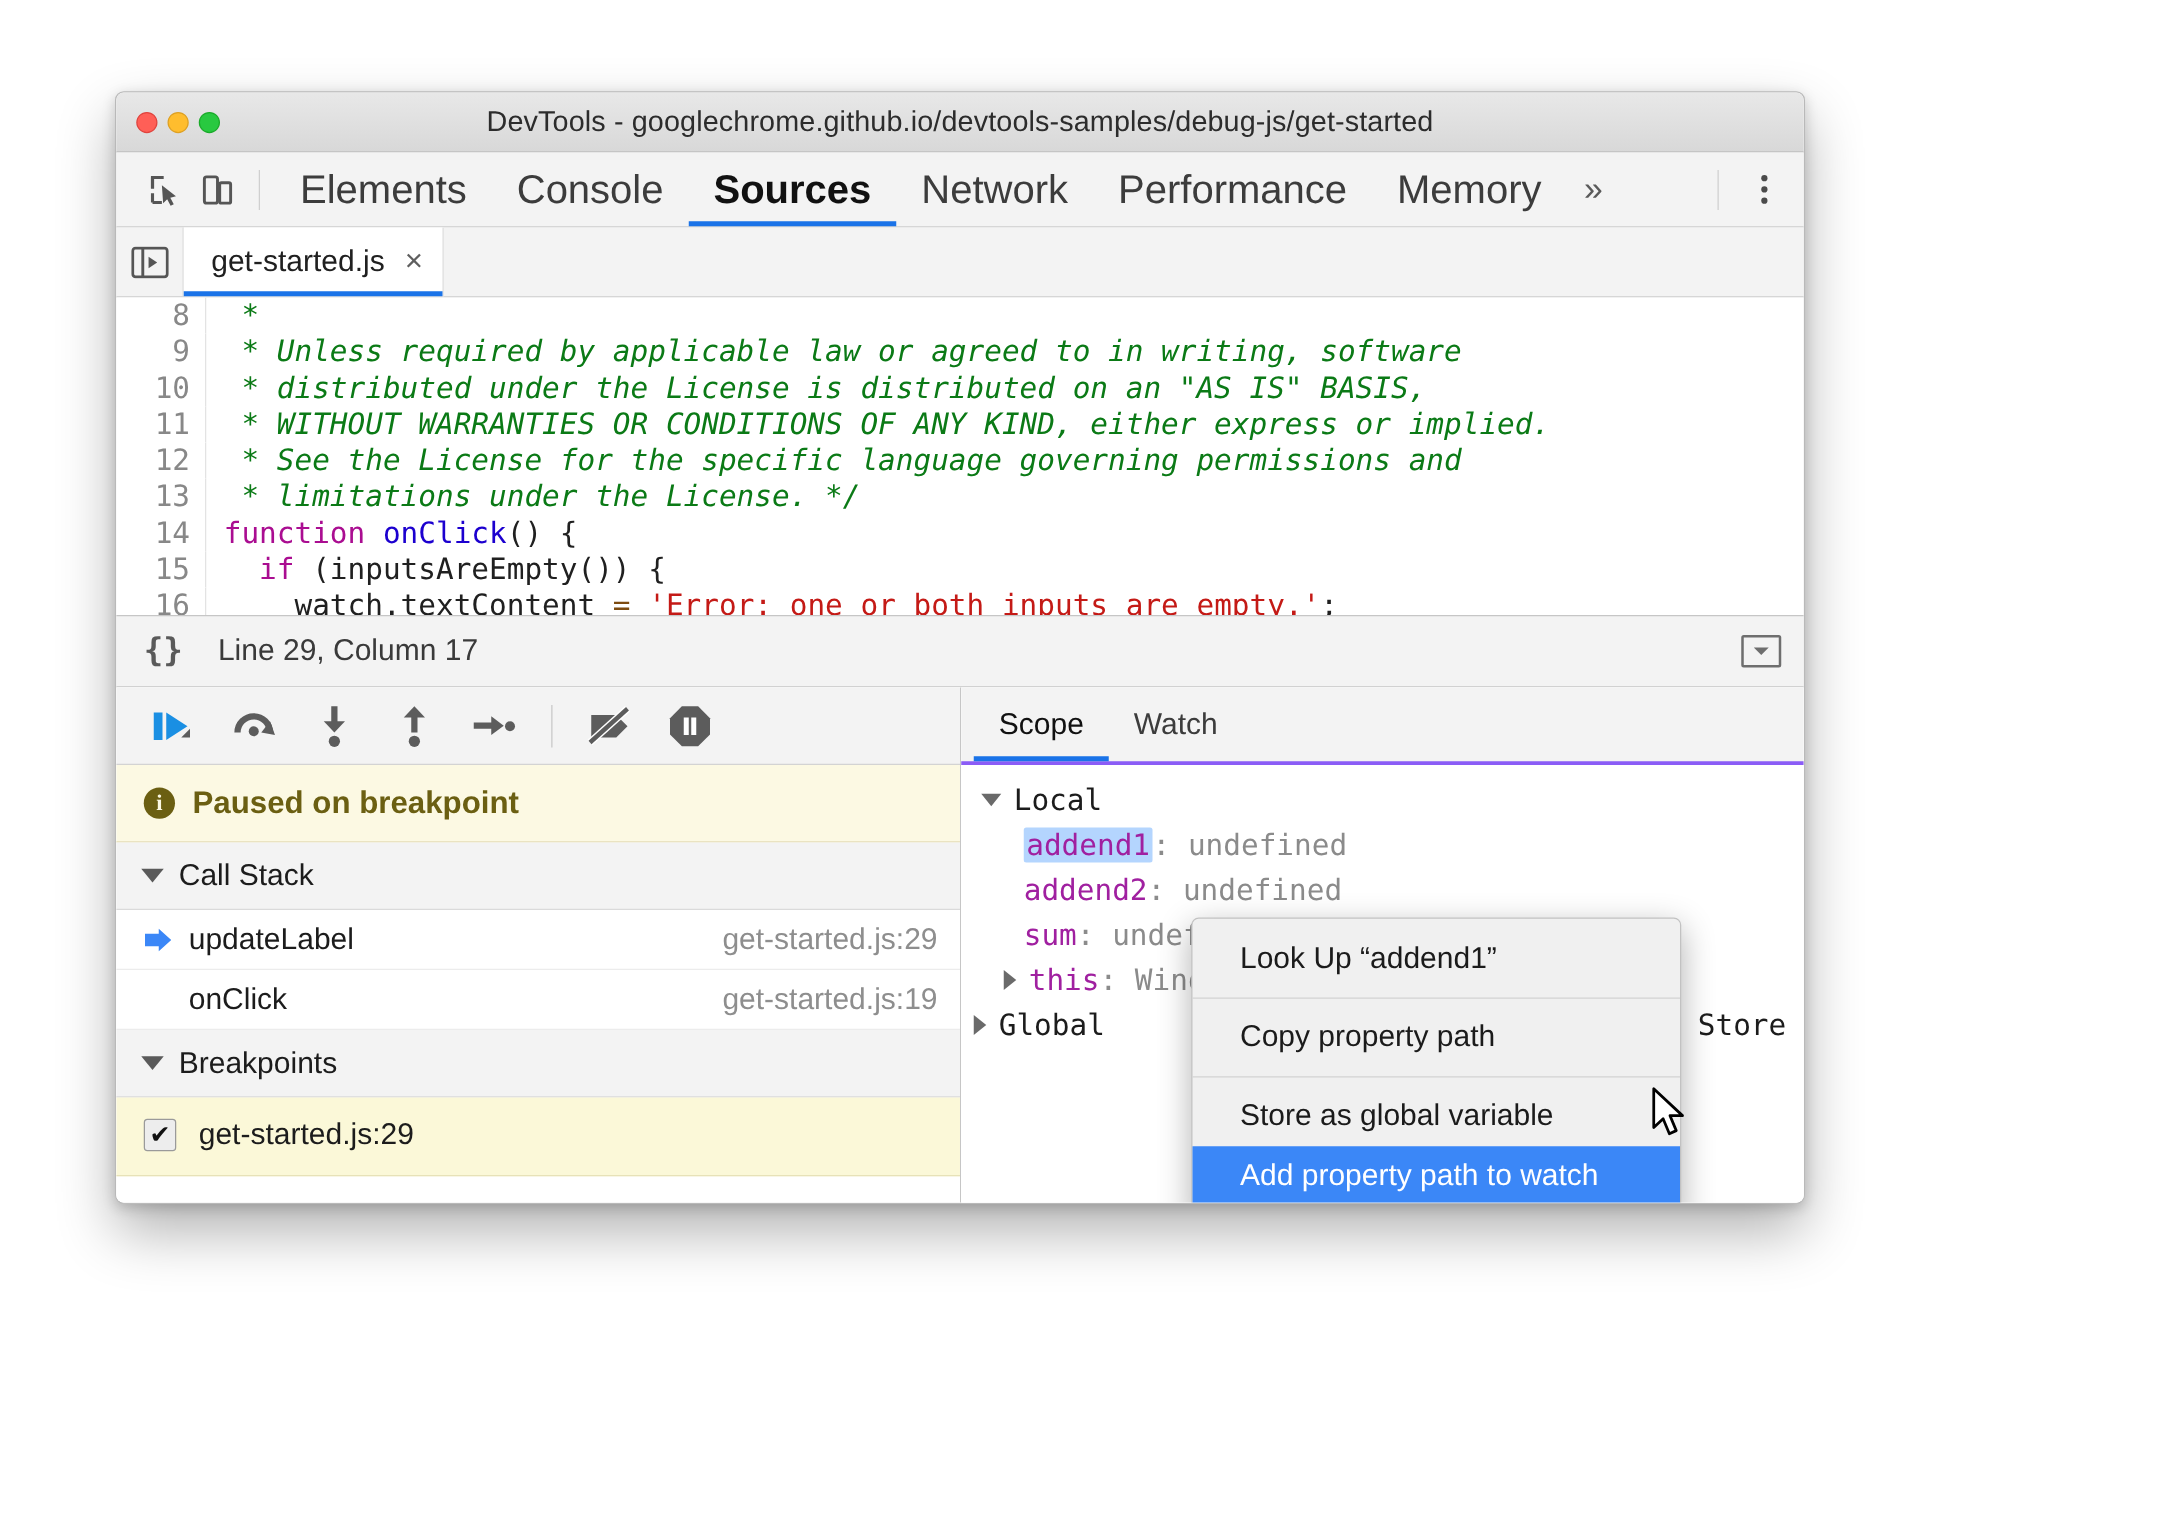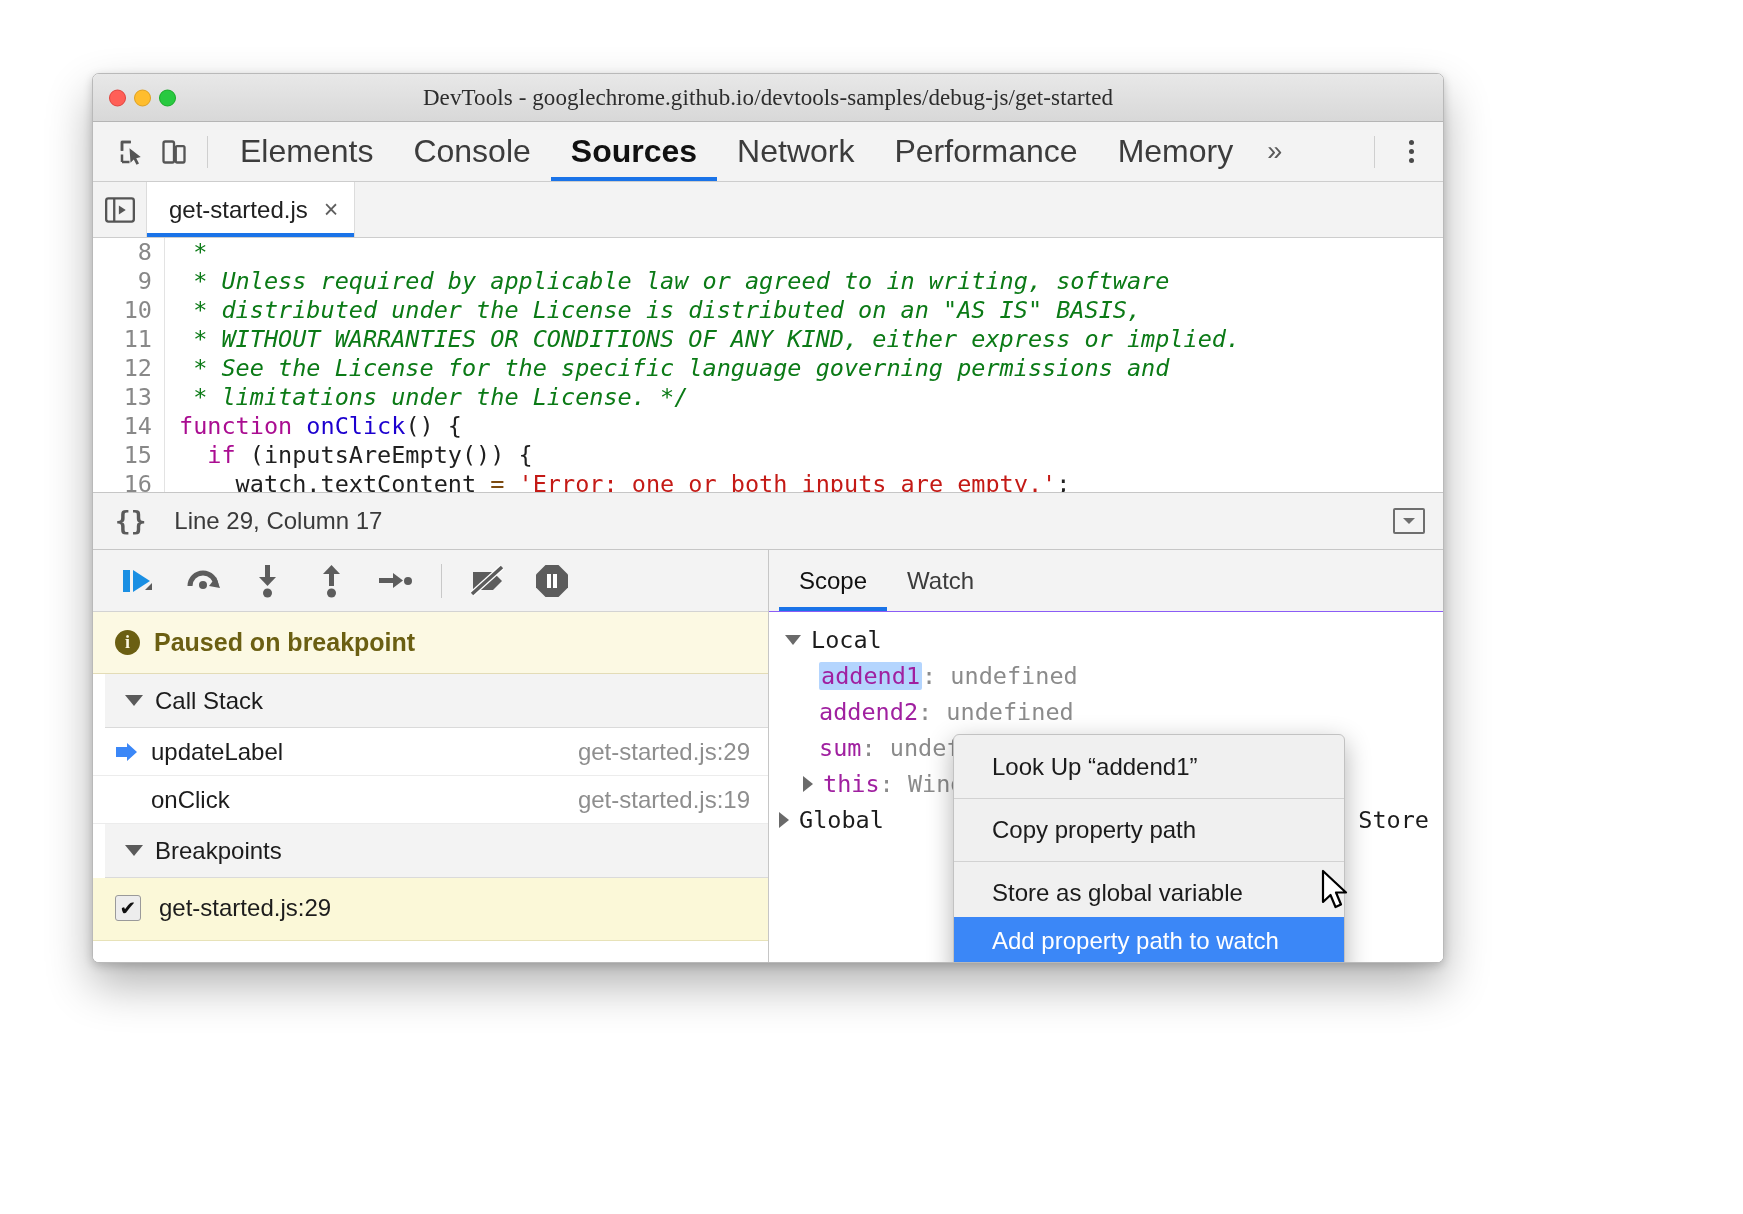--- a/index.html
+++ b/index.html
@@ -41,21 +41,21 @@
     transform: translateY(-50%);
     display: flex; gap: 8px;
   }
   .dot { width: 17px; height: 17px; border-radius: 50%; }
   .dot.red { background: #ff5f57; border: 1px solid #e0443e; }
   .dot.yellow { background: #ffbd2e; border: 1px solid #dea123; }
   .dot.green { background: #28c940; border: 1px solid #1aab29; }
   .win-title {
     width: 100%; text-align: center;
     font-size: 23px; color: #2c2c2c;
-    font-family: Liberation Serif, serif;
+    font-family: Liberation Sans, sans-serif;
     letter-spacing: 0.1px;
   }
 
   
   .dt-toolbar {
     position: relative;
     height: 60px;
     background: #f3f3f3;
     border-bottom: 1px solid #cdcdcd;
     display: flex; align-items: center;
@@ -226,21 +226,21 @@
     display:flex; align-items:center; justify-content:center;
     font-family: "Liberation Serif", serif;
   }
 
   
   .section-hd {
     height: 54px;
     background: #f3f3f3;
     border-bottom: 1px solid #dadada;
     display: flex; align-items: center;
-    padding-left: 20px; gap: 12px; margin-left: 12px;
+    padding-left: 20px; gap: 12px;
   }
   .tri-down {
     width: 0; height: 0;
     border-left: 9px solid transparent;
     border-right: 9px solid transparent;
     border-top: 11px solid #5a5a5a;
   }
   .section-title { font-size: 24px; color: #1c1c1c; }
 
   
@@ -277,21 +277,21 @@
   .bp-code {
     margin-top: 8px;
     font-family: "DejaVu Sans Mono", monospace;
     font-size: 23.5px; color: #1c1c1c;
   }
 
   
   .scope-tabs {
     height: 62px;
     background: #f3f3f3;
-    border-bottom: 1px solid #8b5cf6;
+    border-bottom: 3px solid #8b5cf6;
     display: flex; align-items: center;
     padding-left: 10px;
   }
   .scope-tab {
     position: relative;
     height: 100%;
     padding: 0 20px;
     display:flex; align-items:center;
     font-size: 24px; color: #3c3c3c;
   }

